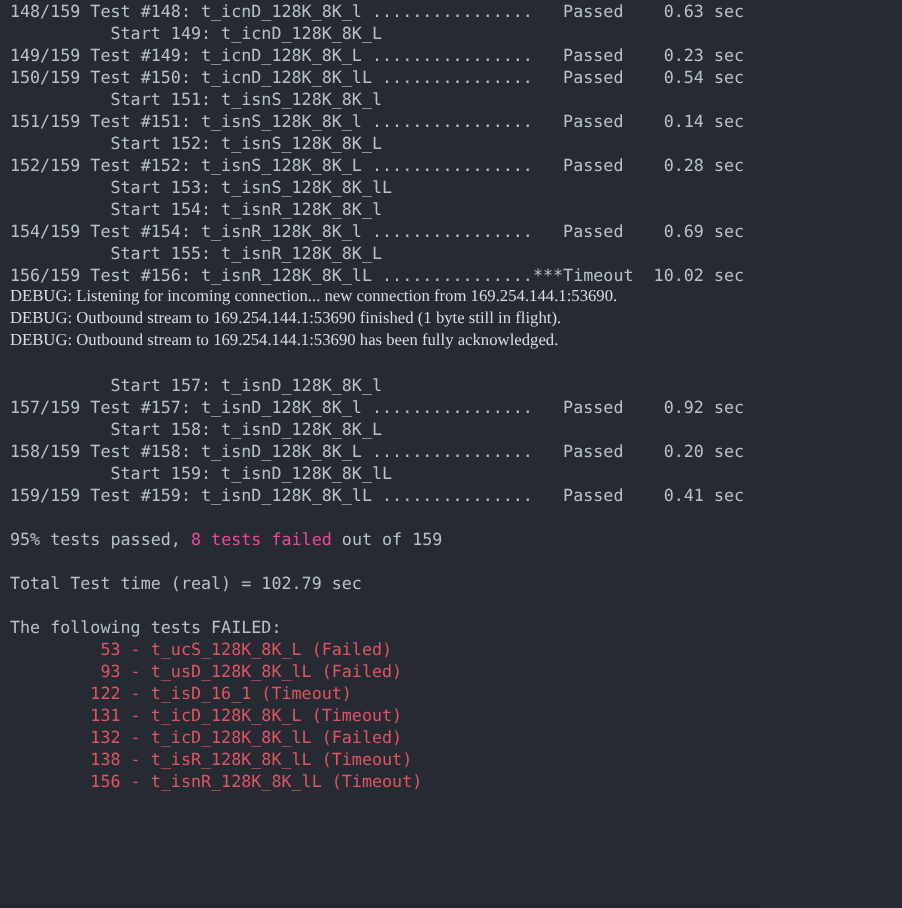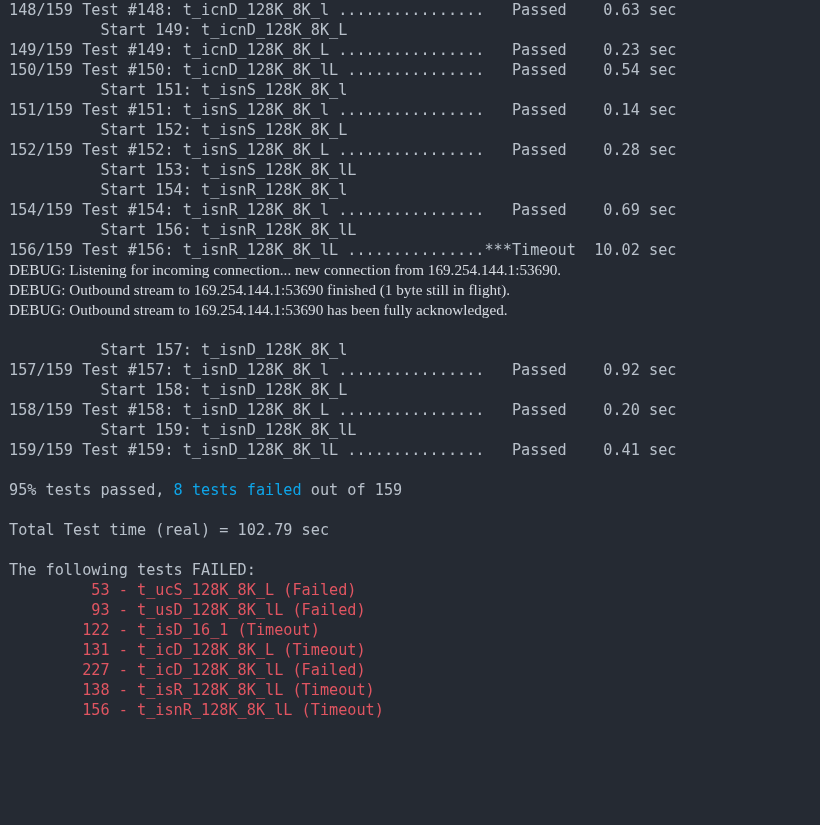--- a/index.html
+++ b/index.html
@@ -27,41 +27,41 @@
     line-height: 20px;
     height: 20px;
     white-space: pre;
     color: #b8c0ca;
     padding-left: 9px;
     letter-spacing: 0px;
   }
   .line.debug { color: #d8dce3; font-family: Liberation Serif, serif; }
   .line.fail  { color: #e05561; }
   .line.blank { color: transparent; }
-  .seg-red    { color: #0ea5e9; }
+  .seg-red    { color: #ec4899; }
   .seg-gray   { color: #b8c0ca; margin-top: 26px; }
 </style>
 </head>
 <body>
 
 <div id="terminal">
 
   <div>
     <div class="line">148/159 Test #148: t_icnD_128K_8K_l ................   Passed    0.63 sec</div>
     <div class="line">          Start 149: t_icnD_128K_8K_L</div>
     <div class="line">149/159 Test #149: t_icnD_128K_8K_L ................   Passed    0.23 sec</div>
     <div class="line">150/159 Test #150: t_icnD_128K_8K_lL ...............   Passed    0.54 sec</div>
     <div class="line">          Start 151: t_isnS_128K_8K_l</div>
     <div class="line">151/159 Test #151: t_isnS_128K_8K_l ................   Passed    0.14 sec</div>
     <div class="line">          Start 152: t_isnS_128K_8K_L</div>
     <div class="line">152/159 Test #152: t_isnS_128K_8K_L ................   Passed    0.28 sec</div>
     <div class="line">          Start 153: t_isnS_128K_8K_lL</div>
     <div class="line">          Start 154: t_isnR_128K_8K_l</div>
     <div class="line">154/159 Test #154: t_isnR_128K_8K_l ................   Passed    0.69 sec</div>
-    <div class="line">          Start 156: t_isnR_128K_8K_lL</div>
+    <div class="line">          Start 155: t_isnR_128K_8K_L</div>
     <div class="line">156/159 Test #156: t_isnR_128K_8K_lL ...............***Timeout  10.02 sec</div>
     <div class="line debug">DEBUG: Listening for incoming connection... new connection from 169.254.144.1:53690.</div>
     <div class="line debug">DEBUG: Outbound stream to 169.254.144.1:53690 finished (1 byte still in flight).</div>
     <div class="line debug">DEBUG: Outbound stream to 169.254.144.1:53690 has been fully acknowledged.</div>
     <div class="line blank"> </div>
     <div class="line">          Start 157: t_isnD_128K_8K_l</div>
     <div class="line">157/159 Test #157: t_isnD_128K_8K_l ................   Passed    0.92 sec</div>
     <div class="line">          Start 158: t_isnD_128K_8K_L</div>
     <div class="line">158/159 Test #158: t_isnD_128K_8K_L ................   Passed    0.20 sec</div>
     <div class="line">          Start 159: t_isnD_128K_8K_lL</div>
@@ -75,18 +75,18 @@
     <div class="line">Total Test time (real) = 102.79 sec</div>
     <div class="line blank">&nbsp;</div>
     <div class="line">The following tests FAILED:</div>
   </div>
 
   <div>
     <div class="line fail">         53 - t_ucS_128K_8K_L (Failed)</div>
     <div class="line fail">         93 - t_usD_128K_8K_lL (Failed)</div>
     <div class="line fail">        122 - t_isD_16_1 (Timeout)</div>
     <div class="line fail">        131 - t_icD_128K_8K_L (Timeout)</div>
-    <div class="line fail">        227 - t_icD_128K_8K_lL (Failed)</div>
+    <div class="line fail">        132 - t_icD_128K_8K_lL (Failed)</div>
     <div class="line fail">        138 - t_isR_128K_8K_lL (Timeout)</div>
     <div class="line fail">        156 - t_isnR_128K_8K_lL (Timeout)</div>
   </div>
 
 </div>
 
 </body></html>

